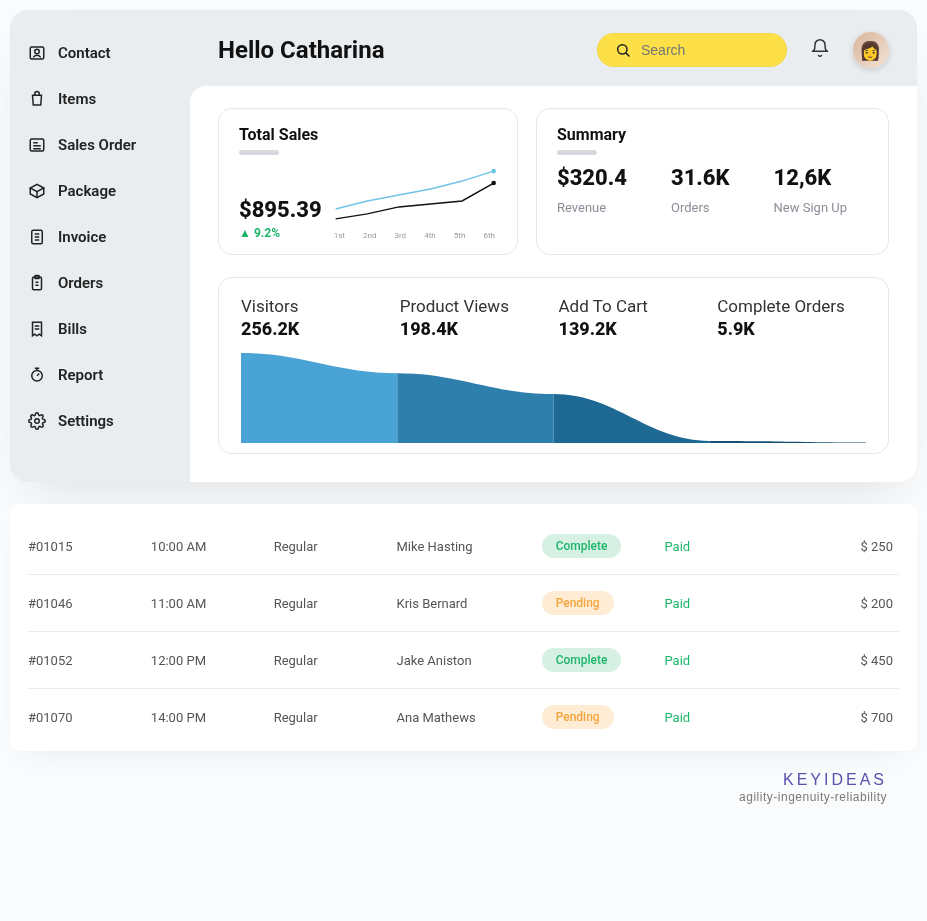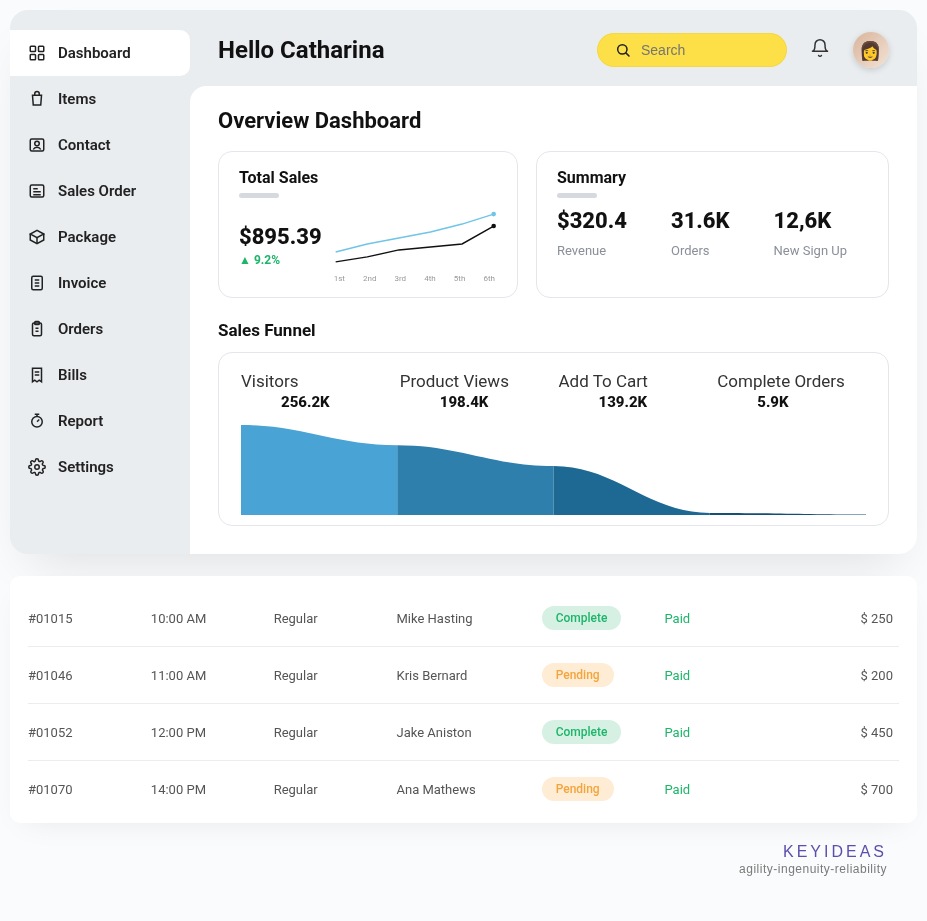--- a/index.html
+++ b/index.html
@@ -122,21 +122,21 @@
     font-size: 16px;
     font-weight: 700;
     margin-bottom: 6px;
   }
   .title-underline {
     width: 40px; height: 5px; border-radius: 3px;
     background: #d6dadf;
     margin-bottom: 10px;
   }
   .sales-card { flex: 0 0 300px; display:flex; flex-direction:column; }
-  .sales-body { display:flex; gap:10px; align-items:center; }
+  .sales-body { display:flex; gap:10px; align-items:flex-end; }
   .sales-left { flex:0 0 auto; }
   .sales-value {
     font-size: 22px;
     font-weight: 800;
     margin-bottom: 4px;
   }
   .sales-delta {
     font-size: 12px;
     font-weight: 700;
     color: #1db56a;
@@ -168,21 +168,21 @@
     padding: 18px 22px 10px 22px;
     background: #fff;
   }
   .funnel-stats {
     display: grid;
     grid-template-columns: repeat(4, 1fr);
     gap: 10px;
     margin-bottom: 14px;
   }
   .funnel-stat .fs-label { font-size: 17px; color: #333; font-weight:400; }
-  .funnel-stat .fs-val { font-size: 15px; font-weight: 800; margin-top: 2px; margin-left: 40px; }
+  .funnel-stat .fs-val { font-size: 18px; font-weight: 800; margin-top: 2px; }
   .funnel-chart svg { width: 100%; height: 90px; display:block; }
 
   
   .orders-table {
     margin-top: 22px;
     background: #fff;
     border-radius: 10px;
     padding: 14px 18px 6px 18px;
     box-shadow: 0 10px 30px -15px rgba(0,0,0,0.1);
   }
@@ -220,49 +220,38 @@
   .branding .brand-tag  { font-size: 12px; letter-spacing: 0.5px; color: #7a7a7a; margin-top:1px; }
 
 </style>
 </head>
 <body>
 
 <div class="app-card">
 
   <nav class="sidebar">
 
-  <div class="nav-item active">
-        <span class="nav-icon">
-          <svg width="18" height="18" viewBox="0 0 24 24" fill="none" stroke="currentColor" stroke-width="2">
-            <rect x="3" y="3" width="7" height="7" rx="1"></rect>
-            <rect x="14" y="3" width="7" height="7" rx="1"></rect>
-            <rect x="3" y="14" width="7" height="7" rx="1"></rect>
-            <rect x="14" y="14" width="7" height="7" rx="1"></rect>
-          </svg>
-        </span>
-        <span>Dashboard</span>
-      </div>
-      <div class="nav-item">
-        <span class="nav-icon">
-          <svg width="18" height="18" viewBox="0 0 24 24" fill="none" stroke="currentColor" stroke-width="2">
-            <path d="M6 7h12l-1 13H7L6 7z"></path>
-            <path d="M9 7V5a3 3 0 0 1 6 0v2"></path>
-          </svg>
-        </span>
-        <span>Items</span>
-      </div>
       <div class="nav-item">
         <span class="nav-icon">
           <svg width="18" height="18" viewBox="0 0 24 24" fill="none" stroke="currentColor" stroke-width="2">
             <rect x="3" y="4" width="18" height="16" rx="2"></rect>
             <circle cx="12" cy="10" r="3"></circle>
             <path d="M7 18c1-2 3-3 5-3s4 1 5 3"></path>
           </svg>
         </span>
         <span>Contact</span>
+      </div>
+      <div class="nav-item">
+        <span class="nav-icon">
+          <svg width="18" height="18" viewBox="0 0 24 24" fill="none" stroke="currentColor" stroke-width="2">
+            <path d="M6 7h12l-1 13H7L6 7z"></path>
+            <path d="M9 7V5a3 3 0 0 1 6 0v2"></path>
+          </svg>
+        </span>
+        <span>Items</span>
       </div>
       <div class="nav-item">
         <span class="nav-icon">
           <svg width="18" height="18" viewBox="0 0 24 24" fill="none" stroke="currentColor" stroke-width="2">
             <rect x="3" y="4" width="18" height="16" rx="2"></rect>
             <path d="M7 9h6M7 13h10M7 17h10"></path>
           </svg>
         </span>
         <span>Sales Order</span>
       </div>
@@ -346,21 +335,20 @@
             </svg>
         </span>
       </div>
       <div class="avatar">
         <span>👩</span>
       </div>
     </div>
 
     <div class="content">
 
-      <div class="page-title">Overview Dashboard</div>
 
       <div class="cards-row">
 
         <div class="card sales-card">
           <div class="card-title">Total Sales</div>
           <div class="title-underline"></div>
           <div class="sales-body">
             <div class="sales-left">
               <div class="sales-value">$895.39</div>
               <div class="sales-delta">
@@ -401,21 +389,20 @@
               </div>
               <div class="summary-item">
                 <div class="summary-val">12,6K</div>
                 <div class="summary-label">New Sign Up</div>
               </div>
             </div>
         </div>
 
       </div>
 
-      <div class="section-title">Sales Funnel</div>
 
       <div class="funnel-card">
         <div class="funnel-stats">
             <div class="funnel-stat">
               <div class="fs-label">Visitors</div>
               <div class="fs-val">256.2K</div>
             </div>
             <div class="funnel-stat">
               <div class="fs-label">Product Views</div>
               <div class="fs-val">198.4K</div>

